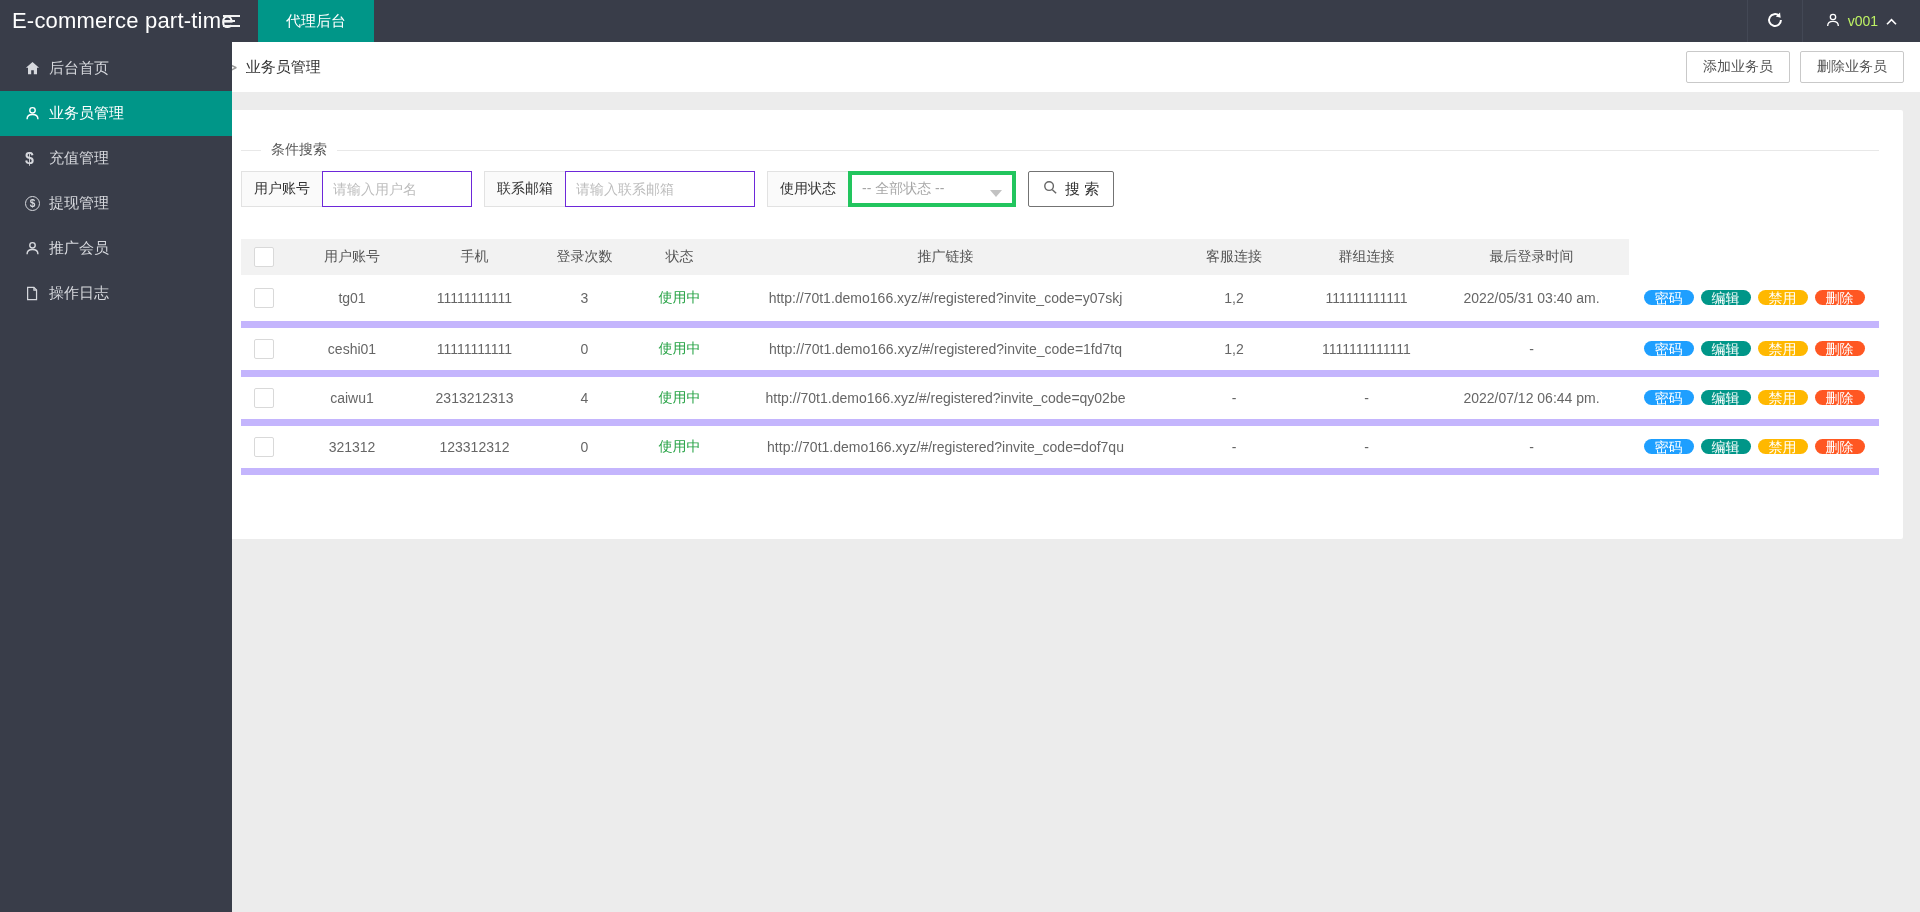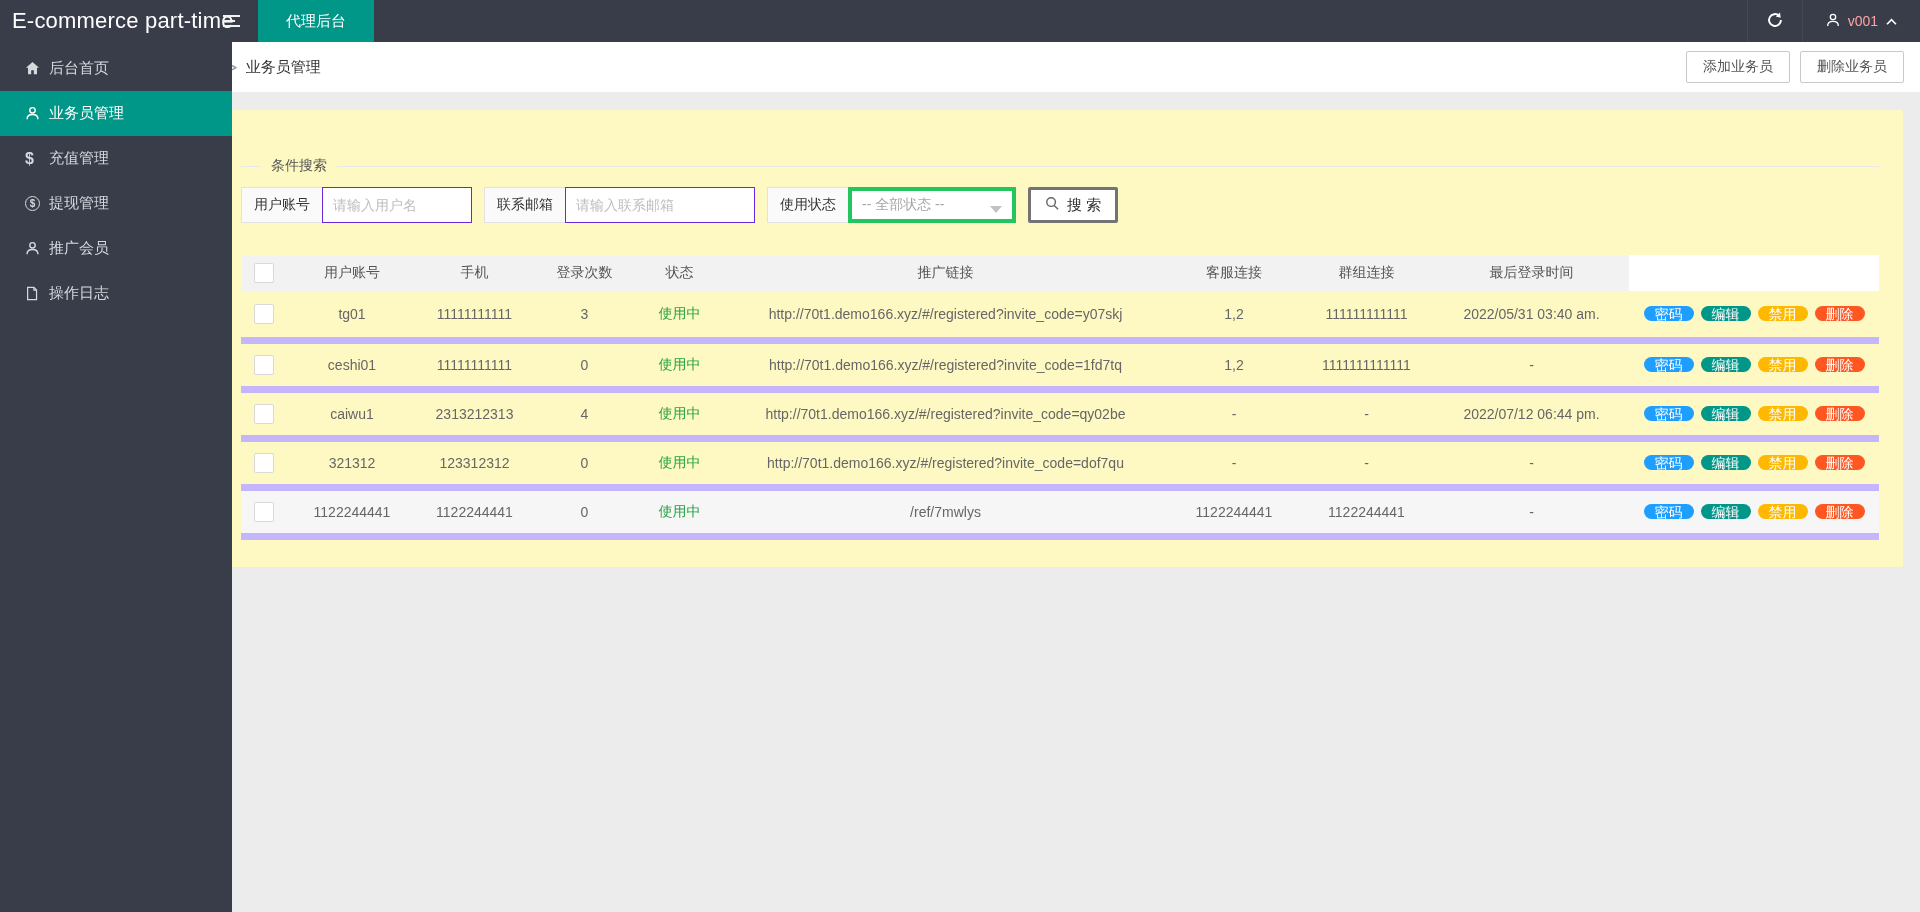--- a/index.html
+++ b/index.html
@@ -8,51 +8,51 @@
 
   
   .topbar { position:fixed; top:0; left:0; right:0; height:42px; background:#393D49; display:flex; align-items:stretch; z-index:10; }
   .logo { width:201px; display:flex; align-items:center; padding-left:12px; color:#fff; font-size:22px; letter-spacing:.2px; white-space:nowrap; }
   .spread { display:flex; flex-direction:column; justify-content:center; gap:3px; padding:0 18px 0 22px; cursor:pointer; }
   .spread i { display:block; width:17px; height:2px; background:#f2f2f2; }
   .spread i:nth-child(2){ width:12px; }
   .top-tab { background:#009688; color:#fff; display:flex; align-items:center; padding:0 28px; font-size:15px; cursor:pointer; }
   .top-spacer { flex:1; }
   .top-icon-btn { display:flex; align-items:center; padding:0 18px; border-left:1px solid #434855; border-right:1px solid #434855; cursor:pointer; }
-  .top-user { display:flex; align-items:center; gap:7px; color:#fca5a5; padding:0 22px; font-size:14px; cursor:pointer; }
+  .top-user { display:flex; align-items:center; gap:7px; color:#bef264; padding:0 22px; font-size:14px; cursor:pointer; }
 
   
   .sidebar { position:fixed; top:42px; left:0; bottom:0; width:232px; background:#393D49; padding-top:4px; }
   .side-item { height:45px; display:flex; align-items:center; padding-left:25px; color:#d6d8dd; font-size:15px; cursor:pointer; }
   .side-item.active { background:#009688; color:#fff; }
   .s-icon { width:24px; display:inline-flex; align-items:center; color:inherit; }
   .s-icon .txt-ic { font-size:16px; font-weight:bold; }
   .s-icon .circ-ic { width:15px; height:15px; border:1.4px solid currentColor; border-radius:50%; font-size:10px; font-weight:bold; display:inline-flex; align-items:center; justify-content:center; }
 
   
   .main { margin-left:201px; padding-top:42px; }
   .crumb-bar { background:#fff; height:50px; display:flex; align-items:center; padding:0 16px 0 19px; }
   .crumb-chev { color:#9a9a9a; font-size:17px; margin-right:8px; }
   .crumb-title { font-size:15px; color:#333; }
   .crumb-spacer { flex:1; }
   .plain-btn { height:32px; padding:0 16px; background:#fff; border:1px solid #c9c9c9; border-radius:2px; color:#555; font-size:14px; cursor:pointer; margin-left:10px; font-family:inherit; }
 
-  .card { background:#fef9c3; margin:18px 17px 0 16px; border-radius:2px; padding:28px 24px 27px 24px; min-height:429px; }
+  .card { background:#ffffff; margin:18px 17px 0 16px; border-radius:2px; padding:12px 24px 27px 24px; min-height:429px; }
 
   fieldset.search-set { border:none; border-top:1px solid #e8e8e8; margin-top:19px; }
   fieldset.search-set legend { margin-left:20px; padding:0 10px; color:#555; font-size:14px; }
 
   .search-row { display:flex; align-items:center; gap:12px; margin-top:12px; }
   .in-group { display:flex; height:36px; }
   .in-addon { display:flex; align-items:center; padding:0 12px; background:#fafafa; border:1px solid #e2e2e2; border-right:none; color:#333; white-space:nowrap; }
   .in-group input { height:36px; border:1px solid #6d28d9; padding:0 10px; font-size:14px; color:#333; outline:none; font-family:inherit; }
   .in-group input::placeholder { color:#bdbdbd; }
   .sel-box { position:relative; width:168px; height:36px; border:4px solid #22c55e; display:flex; align-items:center; padding:0 26px 0 10px; color:#a6a6a6; cursor:pointer; background:#fff; }
   .sel-caret { position:absolute; right:10px; top:15px; width:0; height:0; border-left:6px solid transparent; border-right:6px solid transparent; border-top:7px solid #c2c2c2; }
-  .search-btn { height:36px; padding:0 14px; background:#fff; border:3px solid #737373; border-radius:2px; display:flex; align-items:center; gap:7px; font-size:15px; color:#333; cursor:pointer; font-family:inherit; }
+  .search-btn { height:36px; padding:0 14px; background:#fff; border:1px solid #737373; border-radius:2px; display:flex; align-items:center; gap:7px; font-size:15px; color:#333; cursor:pointer; font-family:inherit; }
 
   
   table.grid { width:100%; border-collapse:collapse; margin-top:32px; table-layout:fixed; }
   .grid th { background:#f2f2f2; font-weight:normal; color:#555; font-size:14px; height:36px; text-align:center; }
   .grid th.th-actions { background:#fff; }
   .grid td { height:49px; text-align:center; color:#666; font-size:14px; border-bottom:7px solid #c4b5fd; overflow:hidden; white-space:nowrap; }
   .grid tbody tr.hl { background:#f6f6f6; }
   .grid td.status { color:#25a244; }
   .cb { display:inline-block; width:20px; height:20px; background:#fff; border:1px solid #d9d9d9; border-radius:2px; vertical-align:middle; cursor:pointer; }
   .td-actions { text-align:center; }
@@ -257,29 +257,17 @@
             <td>321312</td>
             <td>123312312</td>
             <td>0</td>
             <td class="status">使用中</td>
             <td>http://70t1.demo166.xyz/#/registered?invite_code=dof7qu</td>
             <td>-</td>
             <td>-</td>
             <td>-</td>
             <td class="td-actions"><button class="act-btn" style="background: rgb(30, 159, 255);">密码</button><button class="act-btn" style="background: rgb(0, 150, 136);">编辑</button><button class="act-btn" style="background: rgb(255, 184, 0);">禁用</button><button class="act-btn" style="background: rgb(255, 87, 34);">删除</button></td>
           </tr>
-          <tr class="hl">
-            <td><span class="cb"></span></td>
-            <td>1122244441</td>
-            <td>1122244441</td>
-            <td>0</td>
-            <td class="status">使用中</td>
-            <td>/ref/7mwlys</td>
-            <td>1122244441</td>
-            <td>1122244441</td>
-            <td>-</td>
-            <td class="td-actions"><button class="act-btn" style="background: rgb(30, 159, 255);">密码</button><button class="act-btn" style="background: rgb(0, 150, 136);">编辑</button><button class="act-btn" style="background: rgb(255, 184, 0);">禁用</button><button class="act-btn" style="background: rgb(255, 87, 34);">删除</button></td>
-          </tr>
         </tbody>
     </table>
 
   </div>
 </div>
 
 </body></html>

